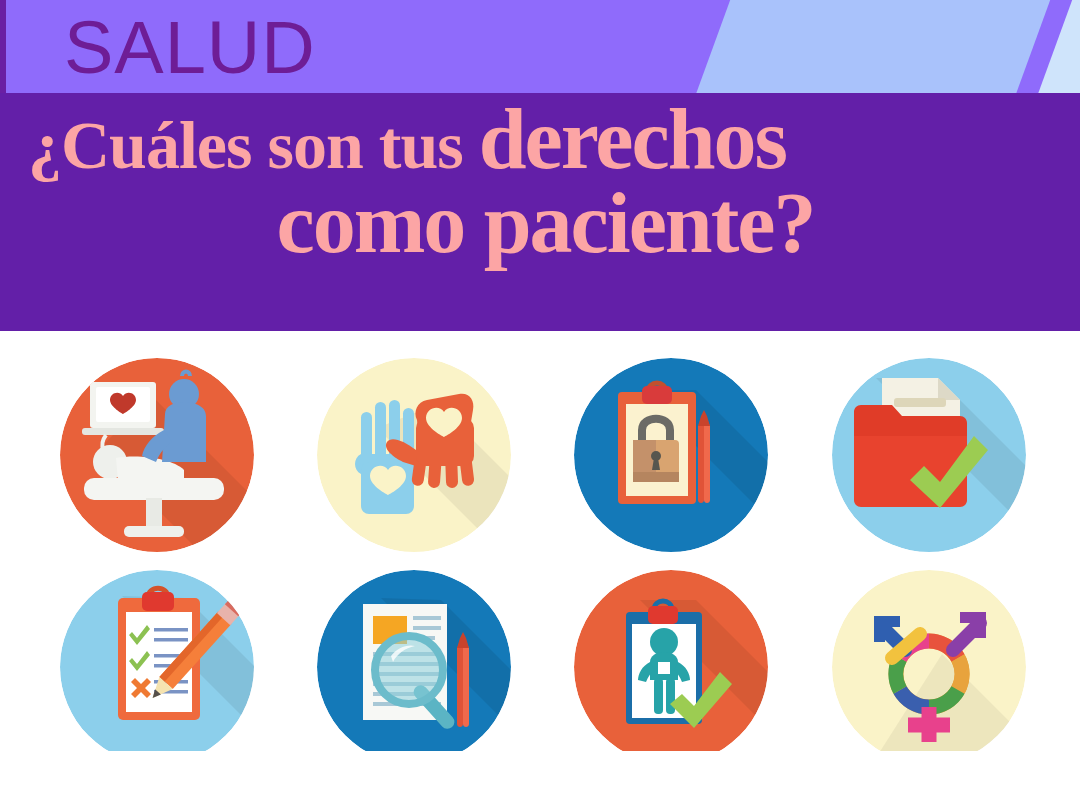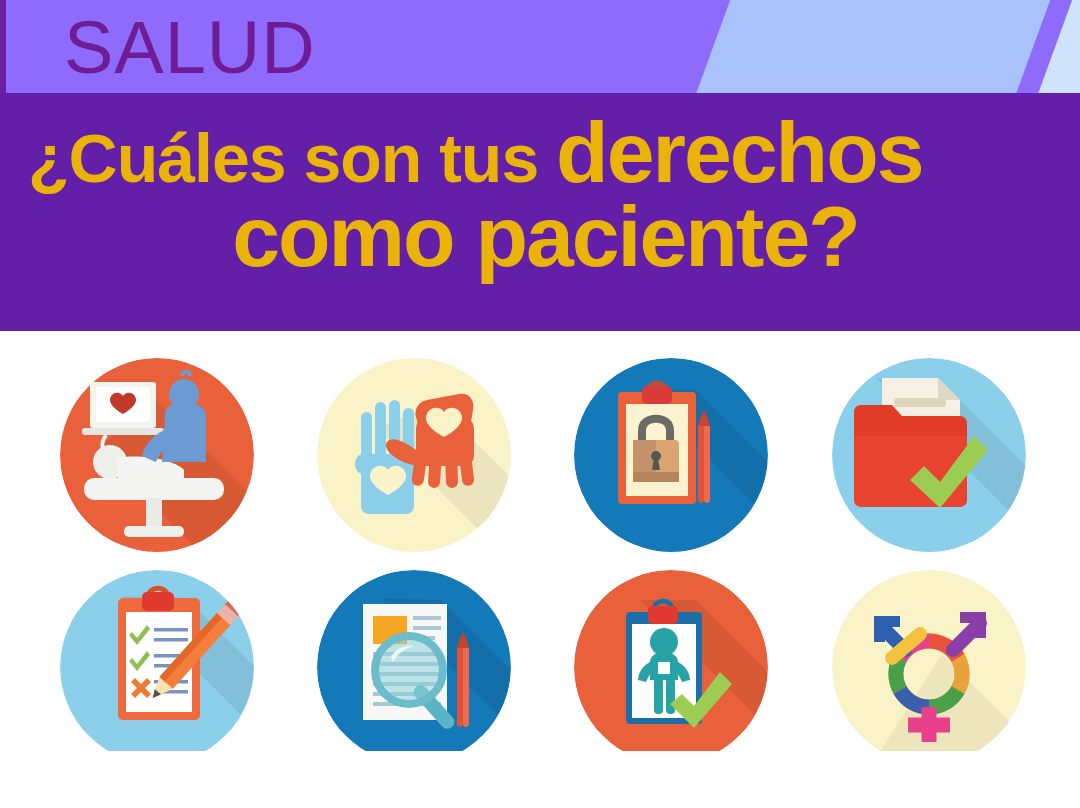--- a/index.html
+++ b/index.html
@@ -68,24 +68,24 @@
     position: absolute;
     left: 0; top: 93px;
     width: 1080px;
     height: 238px;
     background: #631fa8;
     overflow: hidden;
   }
   #title-text {
     position: absolute;
     left: 28px;
-    top: 16px;
+    top: 3px;
     width: 1035px;
-    color: #eab308;
-    font-family: Liberation Sans, sans-serif;
+    color: #fca5a5;
+    font-family: Liberation Serif, serif;
     line-height: 1.02;
   }
   .title-line {
     display: block;
     white-space: nowrap;
   }
   #title-line-1 {
     font-size: 74px;
     font-weight: 700;
   }

